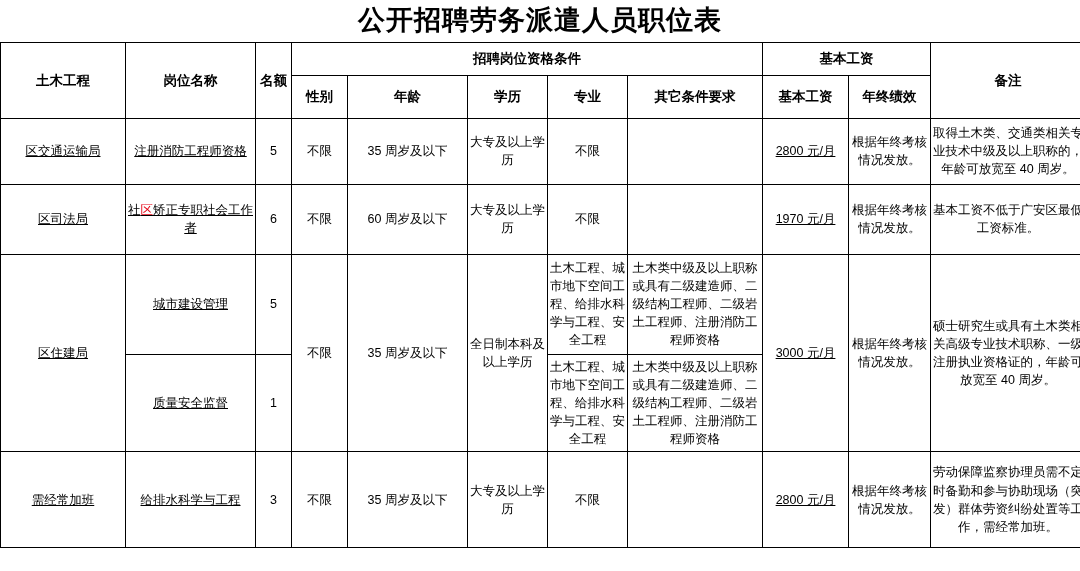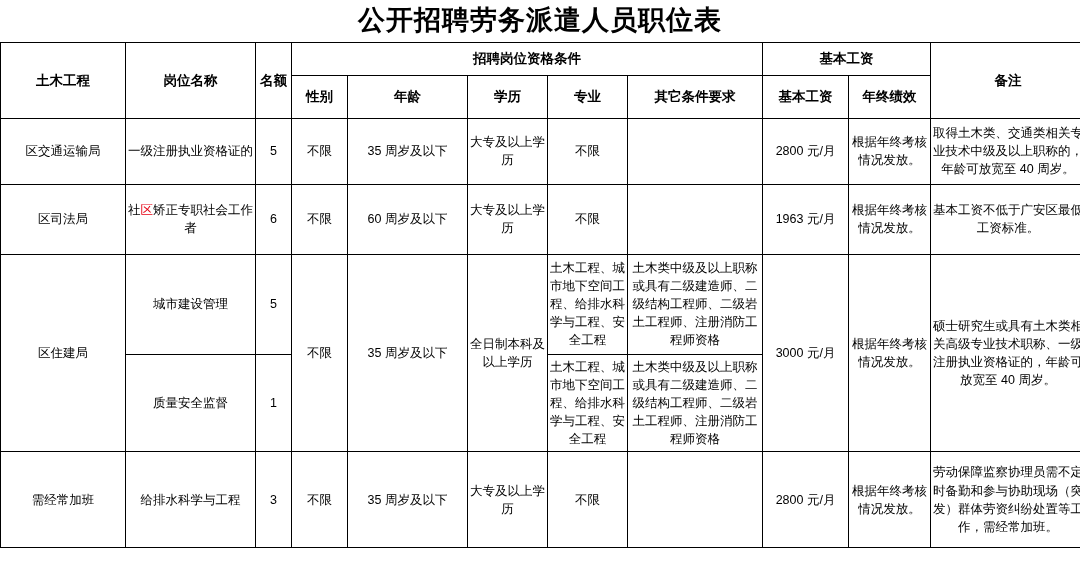--- a/index.html
+++ b/index.html
@@ -49,20 +49,21 @@
   table.job-table th {
     font-weight: bold;
     font-size: 13.5px;
     padding: 6px 2px;
   }
   .hdr-tall {
     height: 30px;
   }
   td.unit, td.post, td.salary-basic {
     font-size: 13px;
+    text-decoration: underline;
   }
   td.unit {
     font-weight: normal;
   }
   .cell-sm {
     font-size: 12px;
     line-height: 1.4;
   }
   .cell-narrow {
     font-size: 11.5px;
@@ -120,42 +121,42 @@
         <th class="hdr-tall">专业</th>
         <th class="hdr-tall">其它条件要求</th>
         <th class="hdr-tall">基本工资</th>
         <th class="hdr-tall">年终绩效</th>
       </tr>
     </thead>
     <tbody>
 
       <tr style="height:66px;">
         <td class="unit">区交通运输局</td>
-        <td class="post">一级注册执业资格证的</td>
+        <td class="post">注册消防工程师资格</td>
         <td>5</td>
         <td>不限</td>
         <td>35 周岁及以下</td>
         <td class="cell-sm">大专及以上学历</td>
         <td class="cell-sm">不限</td>
         <td class="cell-narrow"></td>
         <td class="salary-basic">2800 元/月</td>
         <td class="cell-sm">根据年终考核情况发放。</td>
         <td class="cell-sm">取得土木类、交通类相关专业技术中级及以上职称的，年龄可放宽至 40 周岁。</td>
       </tr>
 
       <tr style="height:70px;">
         <td class="unit">区司法局</td>
         <td class="post"><span>社</span><span class="red">区</span><span>矫正专职社会工作者</span></td>
         <td>6</td>
         <td>不限</td>
         <td>60 周岁及以下</td>
         <td class="cell-sm">大专及以上学历</td>
         <td class="cell-sm">不限</td>
         <td class="cell-narrow"></td>
-        <td class="salary-basic">1963 元/月</td>
+        <td class="salary-basic">1970 元/月</td>
         <td class="cell-sm">根据年终考核情况发放。</td>
         <td class="cell-sm">基本工资不低于广安区最低工资标准。</td>
       </tr>
 
       <tr style="height:100px;">
         <td class="unit" rowspan="2">区住建局</td>
         <td class="post">城市建设管理</td>
         <td>5</td>
         <td rowspan="2">不限</td>
         <td rowspan="2">35 周岁及以下</td>

